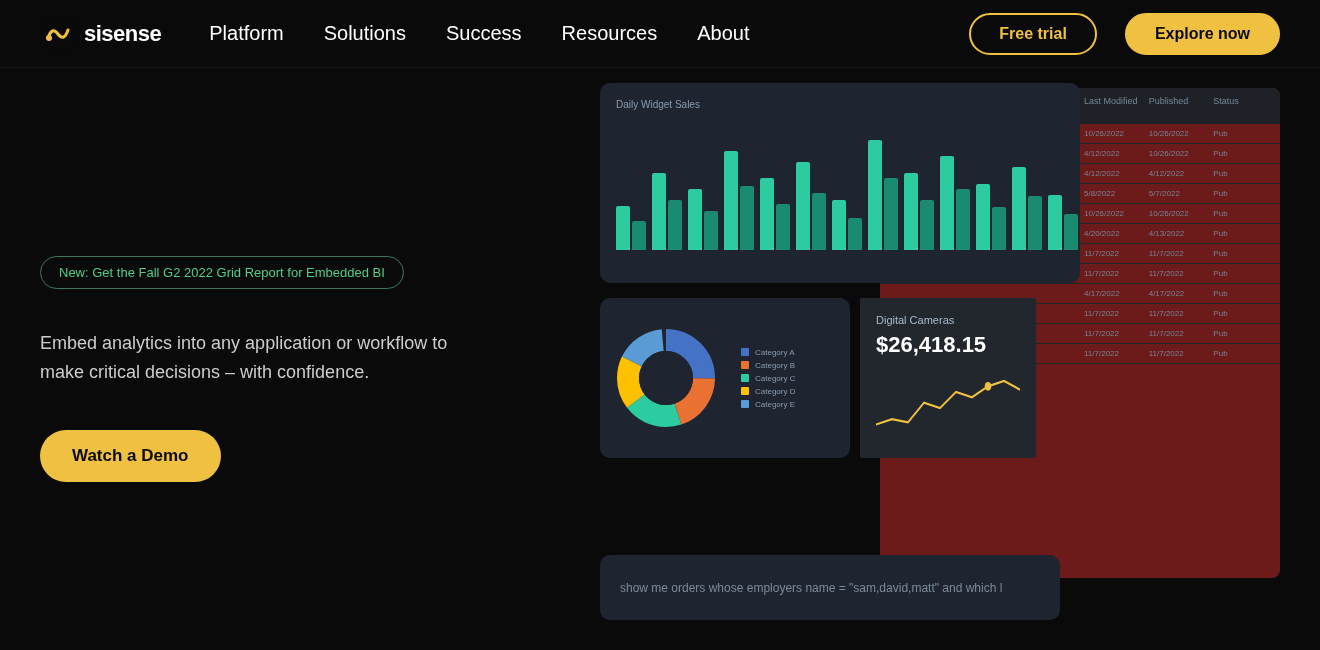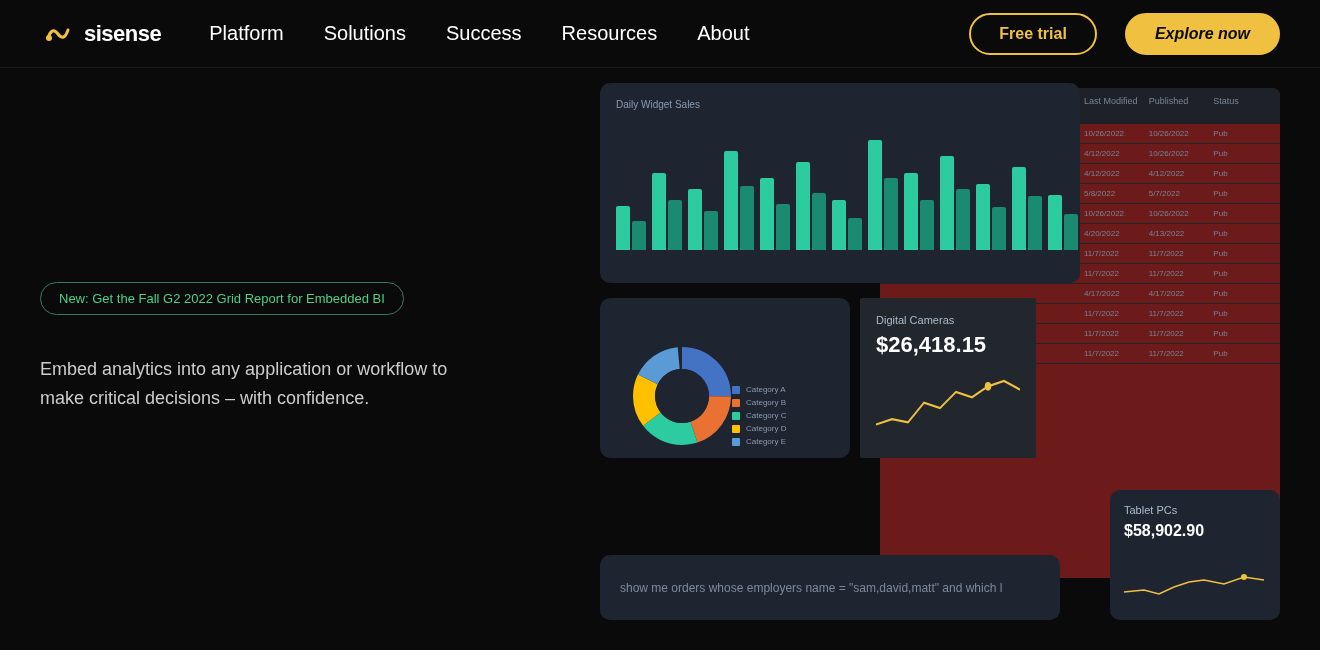--- a/index.html
+++ b/index.html
@@ -68,21 +68,20 @@
     }
     .btn-explore {
       border: 2px solid #f0c040;
       color: #0a0a0a;
       background: #f0c040;
       padding: 10px 28px;
       border-radius: 30px;
       font-size: 16px;
       font-weight: 600;
       cursor: pointer;
-      font-style: italic;
     }
 
     
     .hero {
       display: flex;
       padding: 0 40px;
       height: calc(650px - 68px);
       position: relative;
       overflow: hidden;
     }
@@ -211,24 +210,24 @@
 
     
     .panel-donut {
       position: absolute;
       left: 40px;
       top: 230px;
       width: 250px;
       height: 160px;
       background: #1e2530;
       border-radius: 10px;
-      padding: 12px 32px;
-      display: flex;
-      align-items: flex-end;
-      gap: 0;
+      padding: 12px 16px;
+      display: flex;
+      align-items: center;
+      gap: 25px;
     }
     .donut-svg { flex-shrink: 0; }
     .donut-legend { display: flex; flex-direction: column; gap: 4px; }
     .legend-item { display: flex; align-items: center; gap: 6px; font-size: 8px; color: #8a9ab0; }
     .legend-dot { width: 8px; height: 8px; border-radius: 1px; }
 
     
     .panel-metric1 {
       position: absolute;
       left: 300px;
@@ -299,20 +298,21 @@
     <button class="btn-explore">Explore now</button>
   </div>
 </nav>
 
 <div class="hero">
   <div class="hero-left">
     <div class="banner-pill">
       <span>New: Get the Fall G2 2022 Grid Report for Embedded BI</span>
     </div>
     <p class="hero-subtitle">Embed analytics into any application or workflow to make critical decisions – with confidence.</p>
+    <button class="btn-watch-demo">Watch a Demo</button>
   </div>
 
   <div class="hero-right">
 
     <div class="panel-table">
       <div class="panel-table-header">
         <span>Name</span>
         <span>Daily Widget Sales</span>
         <span>Owner</span>
         <span>Last Modified</span>
@@ -517,27 +517,19 @@
 
     <div class="panel-metric1">
       <div class="metric-label">Digital Cameras</div>
       <div class="metric-value">$26,418.15</div>
       <svg class="sparkline" viewBox="0 0 180 55" preserveAspectRatio="none">
         <polyline points="0,50 20,45 40,48 60,30 80,35 100,20 120,25 140,15 160,10 180,18" fill="none" stroke="#f0c040" stroke-width="2"></polyline>
         <circle cx="140" cy="15" r="4" fill="#f0c040"></circle>
       </svg>
     </div>
 
-    <div class="panel-metric2">
-      <div class="metric-label">Tablet PCs</div>
-      <div class="metric-value" style="font-size:16px;">$58,902.90</div>
-      <svg width="140" height="50" viewBox="0 0 140 50" preserveAspectRatio="none">
-        <polyline points="0,40 20,38 35,42 50,35 65,30 80,28 100,32 120,25 140,28" fill="none" stroke="#f0c040" stroke-width="1.5"></polyline>
-        <circle cx="120" cy="25" r="3" fill="#f0c040"></circle>
-      </svg>
-    </div>
 
     <div class="panel-query">
       <span>show me orders whose employers name = "sam,david,matt" and which l</span>
     </div>
 
   </div>
 </div>
 
 </body></html>

